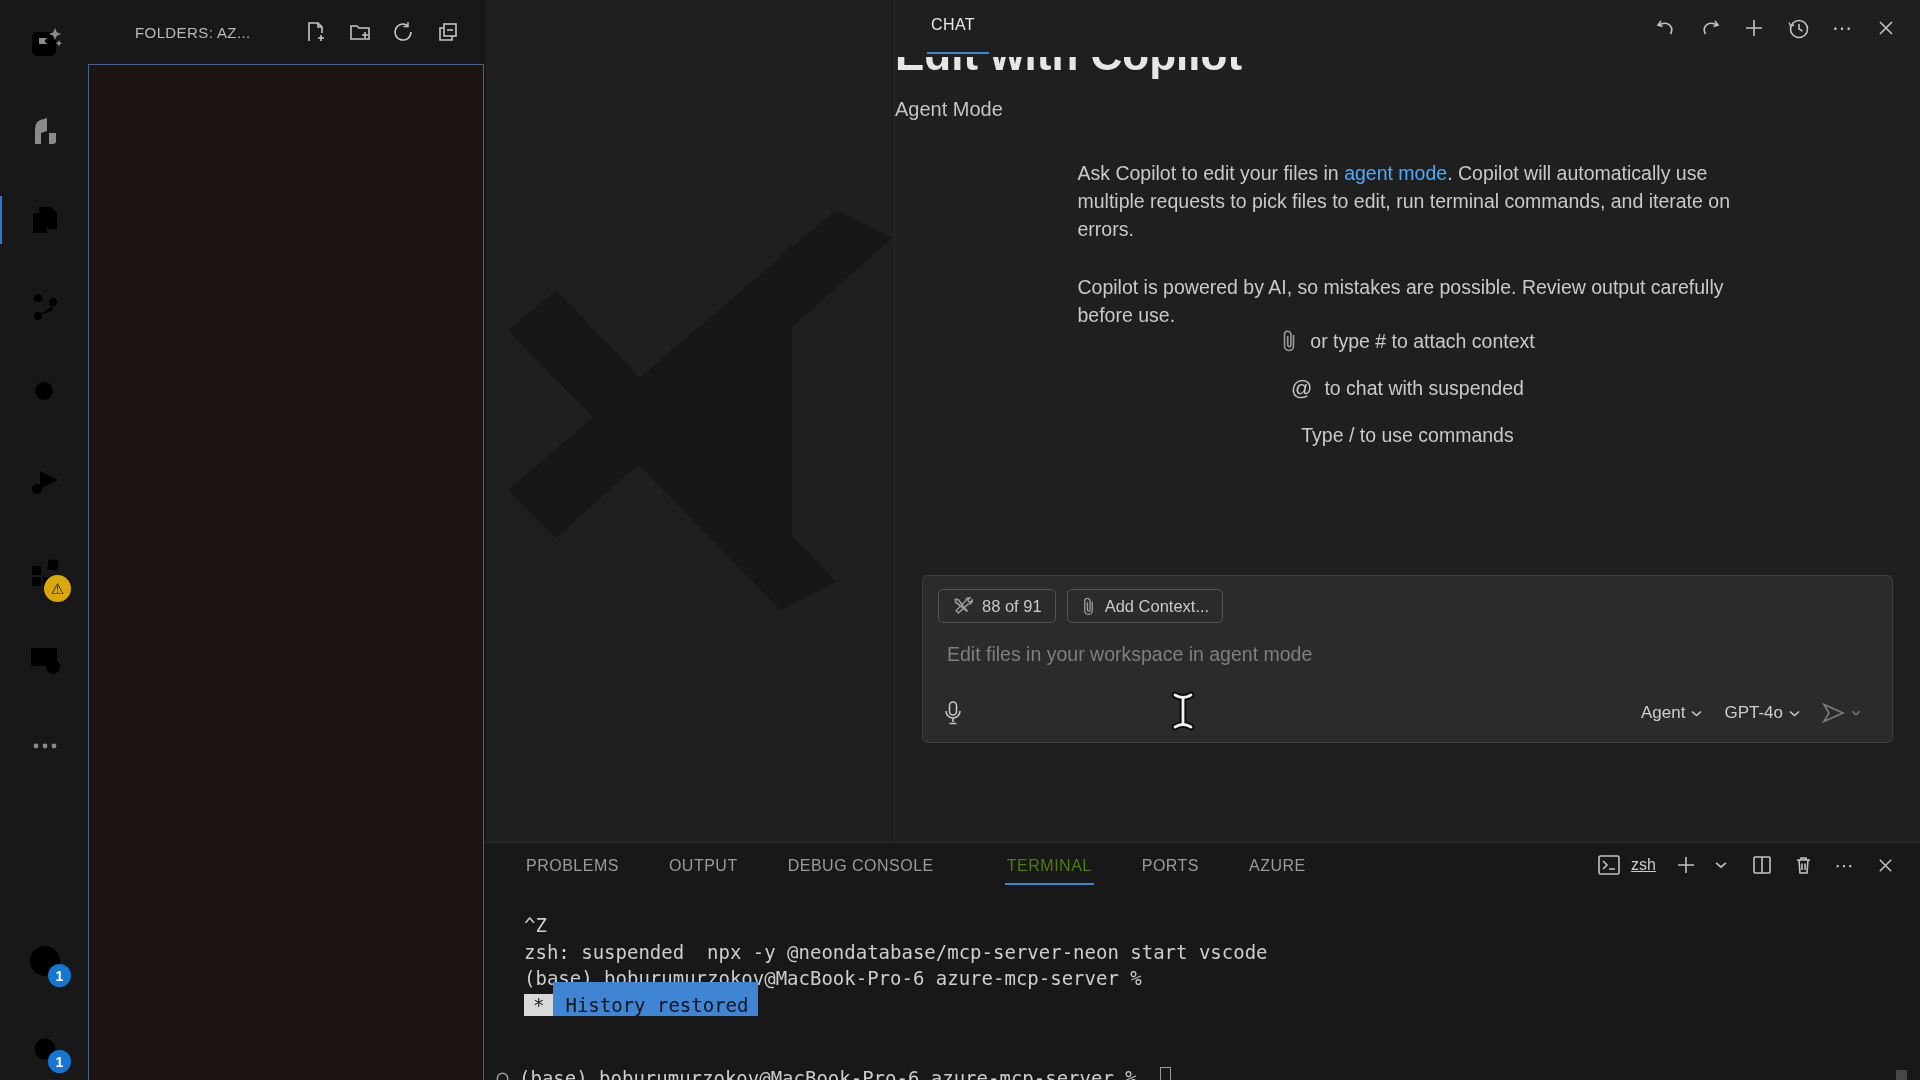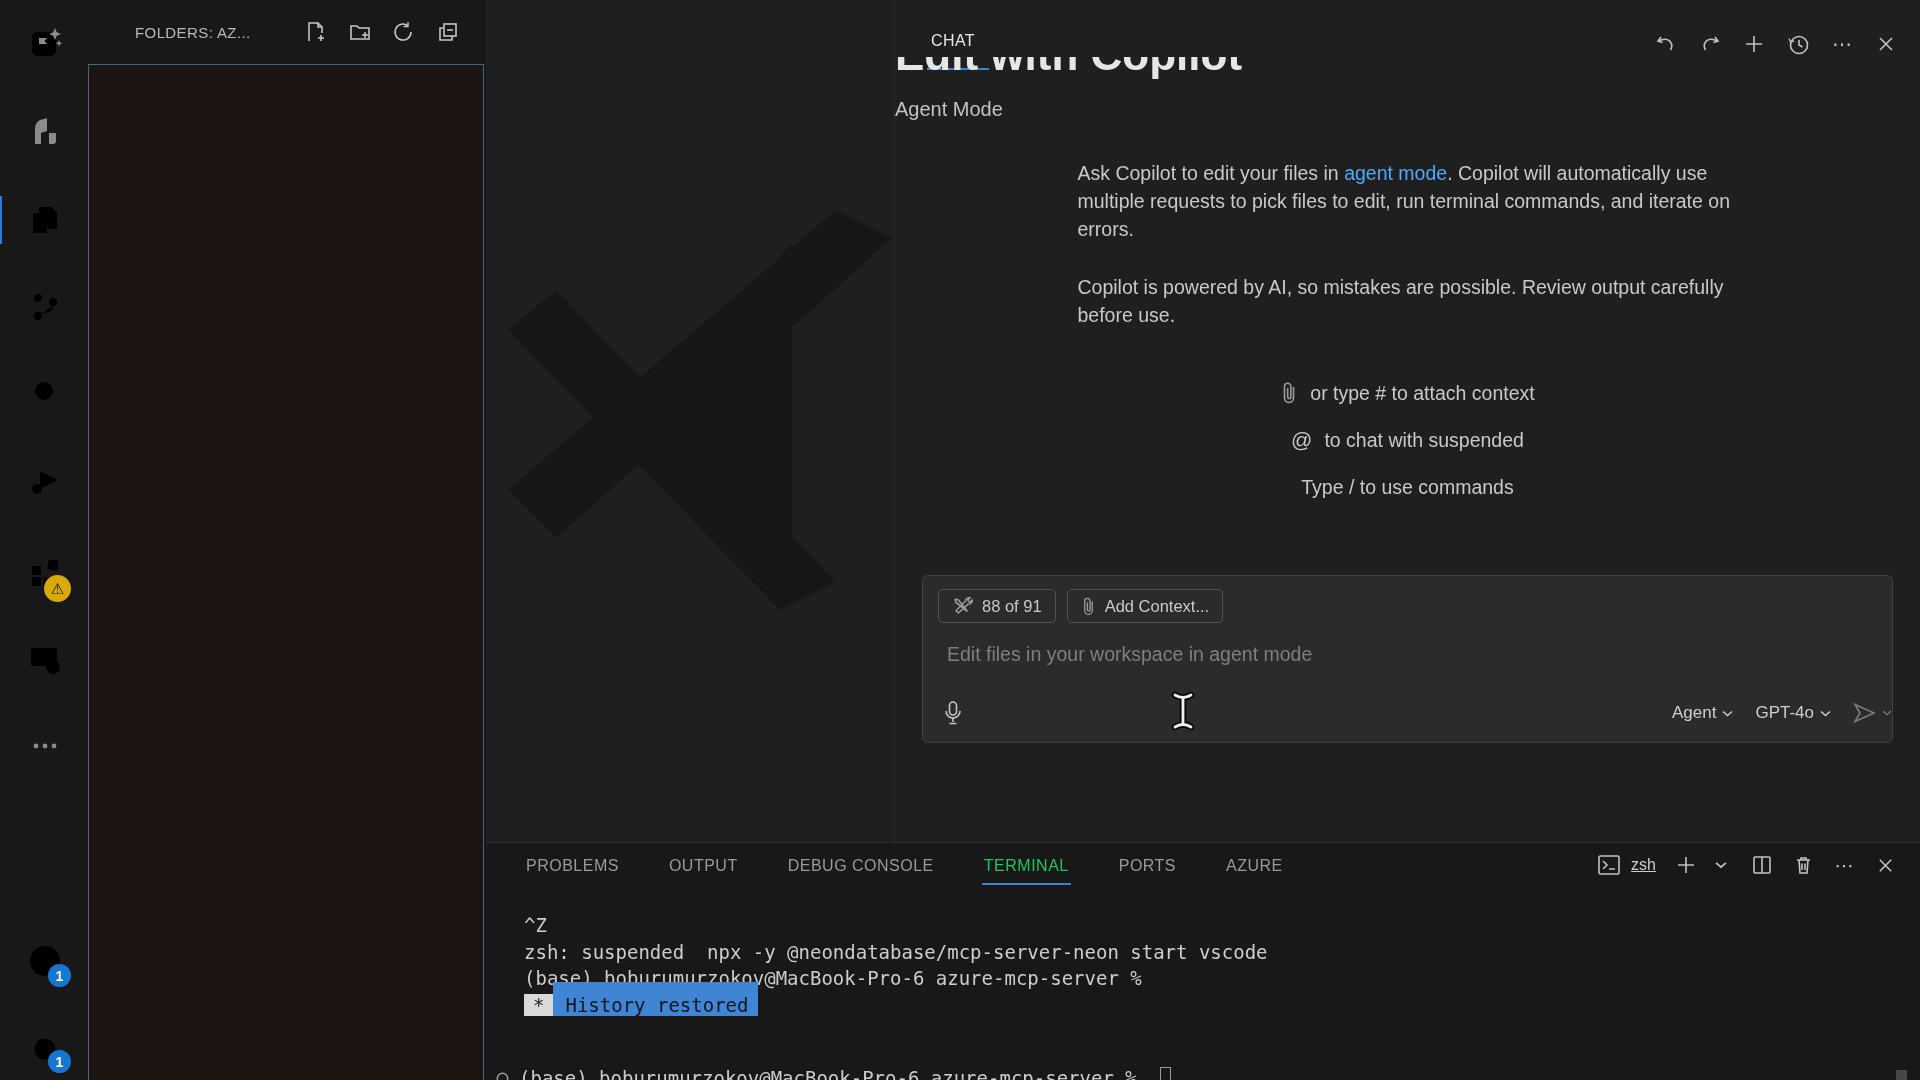--- a/index.html
+++ b/index.html
@@ -36,58 +36,58 @@
   #sidebar-actions .icon { width:28px; height:28px; display:flex; align-items:center; justify-content:center; color:#c5c5c5; }
   #sidebar-tree { position:absolute; left:-2px; top:64px; width:396px; height:1020px;
     background:#1c1512; border:1px solid #46638c; }
 
   
   #editor { left:486px; top:0; width:408px; height:842px; background:#1f1f1f; overflow:hidden; }
   #watermark { position:absolute; left:6px; top:200px; opacity:1; }
 
   
   #chat { left:894px; top:0; width:1026px; height:842px; background:#1f1f1f; border-left:1px solid #2b2b2b; }
-  #chat-header { position:absolute; left:0; top:0; width:100%; height:57px;margin-top:16px; }
+  #chat-header { position:absolute; left:0; top:0; width:100%; height:57px; }
   #chat-tab { position:absolute; left:36px; top:16px; font-size:16px; color:#e6e6e6; letter-spacing:.4px; }
   #chat-tab-underline { position:absolute; left:32px; top:52px; width:62px; height:2px; background:#3c86d1; }
   #chat-actions { position:absolute; right:20px; top:14px; display:flex; gap:16px; }
   #chat-actions .icon { width:28px; height:28px; display:flex; align-items:center; justify-content:center; color:#c2c2c2; font-size:20px; }
   #chat-scroll { position:absolute; left:0; top:57px; width:100%; height:785px; overflow:hidden; }
   #chat-title { margin-top:-27px; font-size:44px; font-weight:600; color:#e6e6e6; }
   #chat-subtitle { margin-top:18px; font-size:20px; color:#c3c3c3; }
   .chat-p { margin:0 auto; width:660px; font-size:19.5px; line-height:28px; color:#c9c9c9; }
   #chat-p1 { margin-top:38px; }
   #chat-p2 { margin-top:30px; }
   a.link { color:#4daafc; text-decoration:none; }
   .hint-row { display:flex; align-items:center; justify-content:center; gap:12px;
     font-size:19.5px; color:#c9c9c9; }
-  #hint-1 { margin-top:52px; }
+  #hint-1 { }
   #hint-2 { margin-top:23px; }
   #hint-3 { margin-top:24px; }
   .hint-glyph { font-size:21px; color:#c9c9c9; }
 
   
   #chat-input { position:absolute; left:27px; top:575px; width:971px; height:168px;
     background:#2b2b2b; border:1px solid #404040; border-radius:6px; }
   #pill-row { position:absolute; left:15px; top:13px; display:flex; gap:11px; }
   .pill { display:inline-flex; align-items:center; gap:9px; height:34px; padding:0 13px;
     border:1px solid #535353; border-radius:5px; font-size:16.5px; color:#c9c9c9; }
   #chat-placeholder { position:absolute; left:24px; top:67px; font-size:19.5px; color:#7f7f7f; }
-  #input-bottom { position:absolute; left:20px; right:0; bottom:14px; height:30px;
+  #input-bottom { position:absolute; left:20px; right:31px; bottom:14px; height:30px;
     display:flex; align-items:center; }
   #mic-btn { color:#c5c5c5; }
   #input-right { margin-left:auto; display:flex; align-items:center; gap:22px; }
   .selector { display:flex; align-items:center; gap:6px; font-size:17px; color:#cdcdcd; }
   #send-group { display:flex; align-items:center; gap:5px; color:#7d7d7d; }
 
   
   #panel { left:486px; top:842px; width:1434px; height:238px; background:#181818; border-top:1px solid #2b2b2b; }
   #panel-tabs { position:absolute; left:38px; top:0; height:46px; display:flex; gap:46px; align-items:center; }
   .panel-tab { font-size:16px; letter-spacing:.5px; color:#9a9a9a; position:relative; padding:4px 2px; }
-  .panel-tab.active { color:#22c55e; }
+  .panel-tab.active { color:#4d7c0f;margin-left:23px; }
   .panel-tab.active::after { content:""; position:absolute; left:0; right:0; bottom:-6px; height:2px; background:#3c86d1; }
   #panel-actions { position:absolute; right:22px; top:9px; display:flex; align-items:center; gap:15px; }
   #panel-actions .icon { width:26px; height:26px; display:flex; align-items:center; justify-content:center; color:#c2c2c2; font-size:19px; }
   #shell-label { font-size:16px; color:#cccccc; margin:0 2px 0 -6px;text-decoration:underline; }
 
   
   #terminal-out { position:absolute; left:38px; top:69px; font-family:"DejaVu Sans Mono", monospace;
     font-size:19px; line-height:26.5px; color:#cdcdcd; white-space:pre; letter-spacing:0; }
   .hl-star { background:#d9d9d9; color:#1e1e1e; padding:0 9px; }
   .hl-blue { background:#4084d4; color:#10161c; padding:12px 10px 0 12px; }

